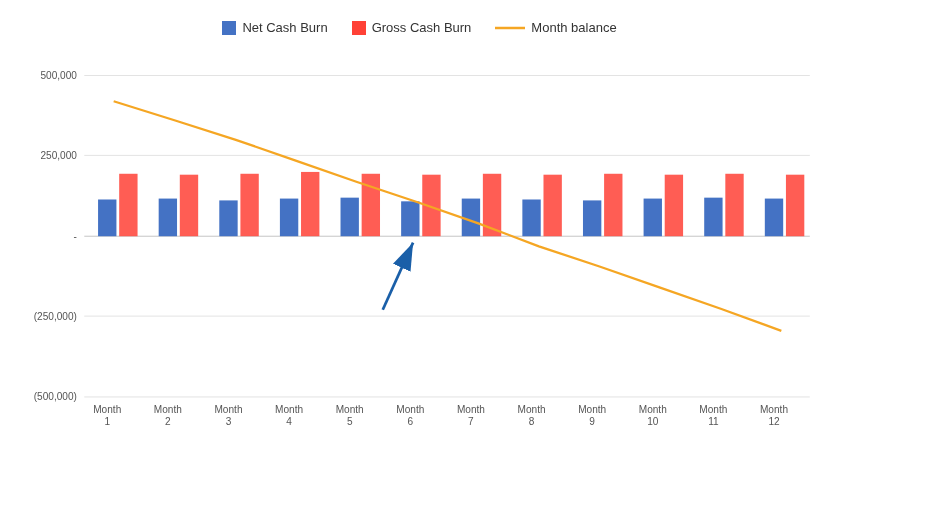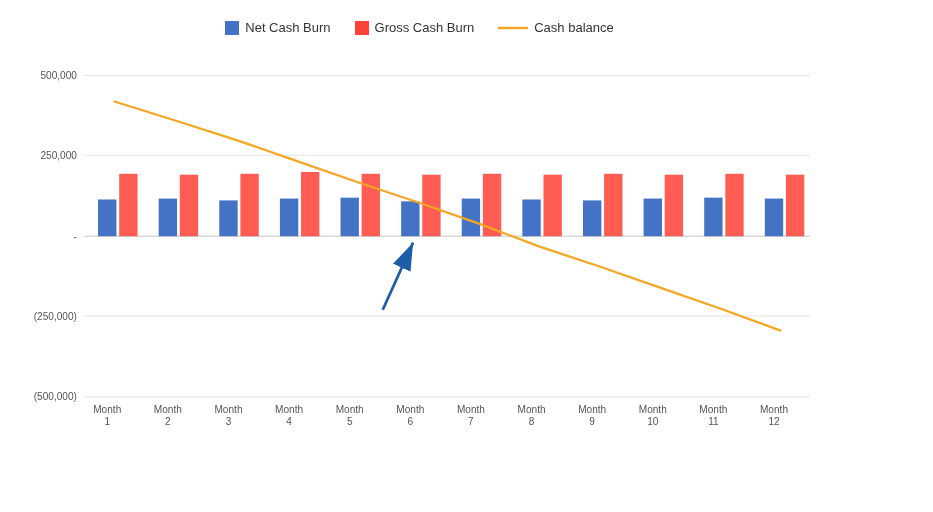--- a/index.html
+++ b/index.html
@@ -56,21 +56,21 @@
     <div class="legend-item">
       <svg width="14" height="14">
           <rect width="14" height="14" fill="#FF4136"></rect>
         </svg>
       <span>Gross Cash Burn</span>
     </div>
     <div class="legend-item">
       <svg width="30" height="8">
         <line x1="0" y1="4" x2="30" y2="4" stroke="#F5A623" stroke-width="2.5"></line>
       </svg>
-      <span>Cash balance</span>
+      <span>Month balance</span>
     </div>
   </div>
 
   <div class="chart-area">
     <svg class="main-chart" viewBox="0 0 870 400" xmlns="http://www.w3.org/2000/svg">
 
       <line x1="70" y1="10" x2="860" y2="10" stroke="#e0e0e0" stroke-width="1"></line>
 
       <line x1="70" y1="97" x2="860" y2="97" stroke="#e0e0e0" stroke-width="1"></line>
 

